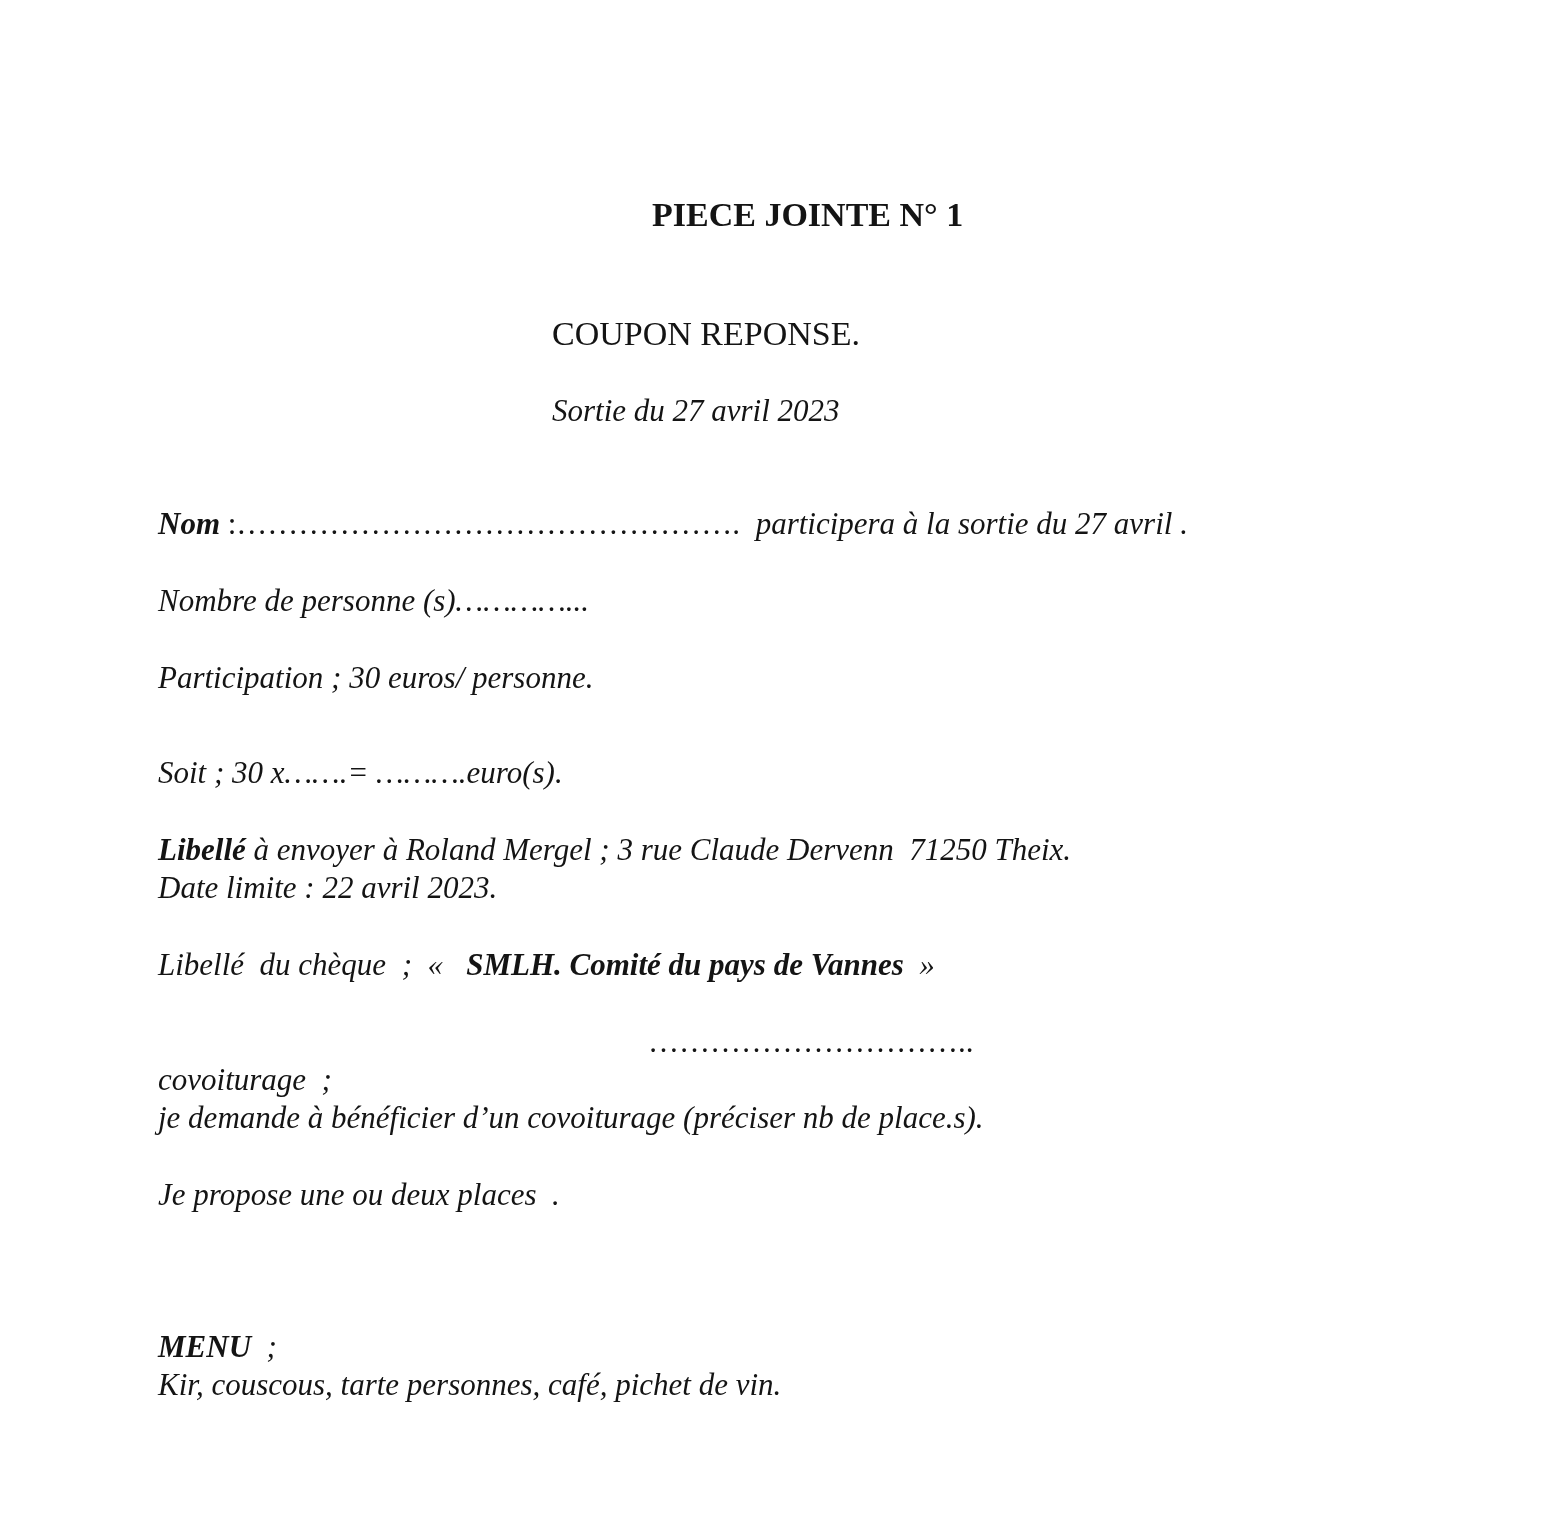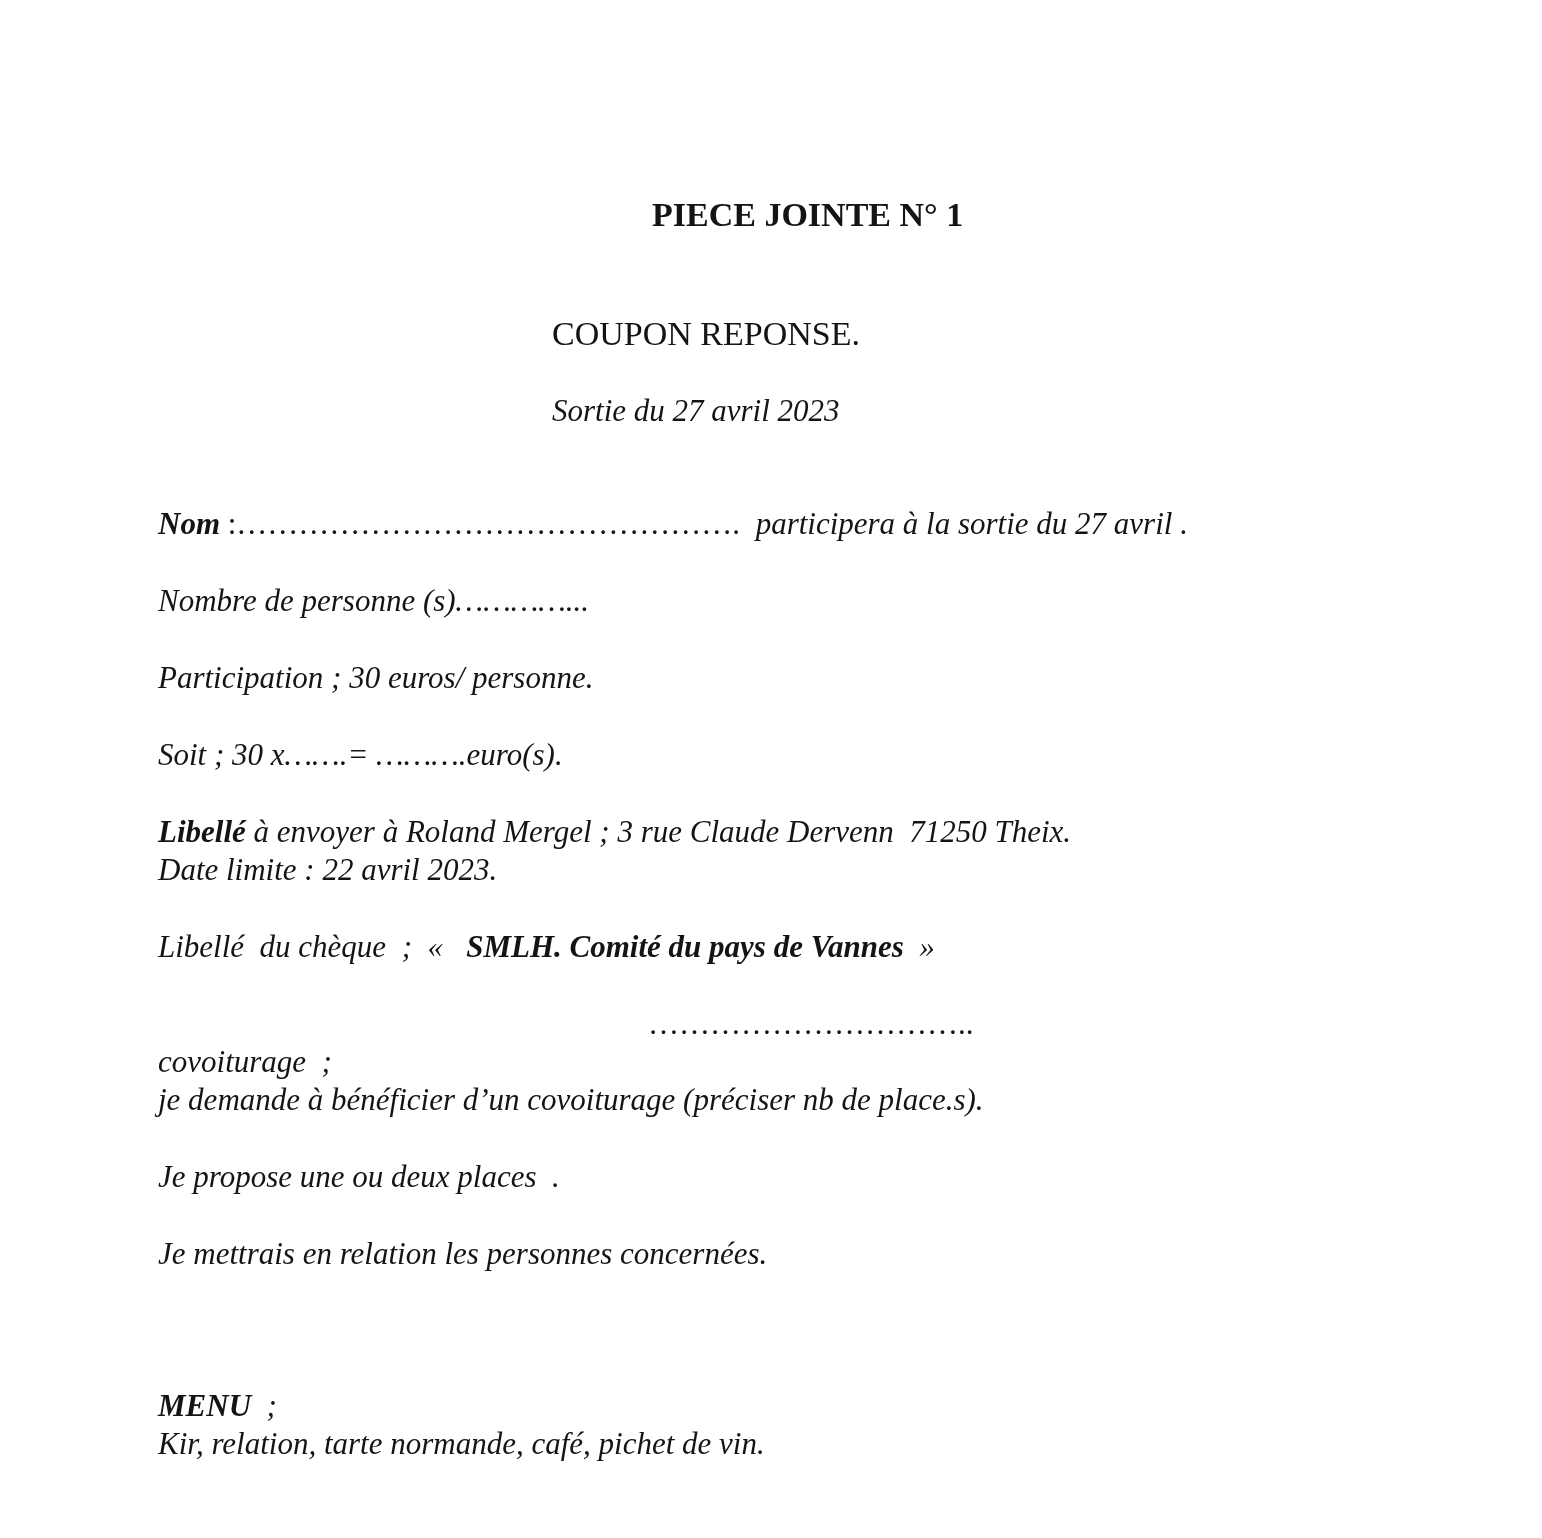--- a/index.html
+++ b/index.html
@@ -41,21 +41,21 @@
     font-weight: normal;
     font-size: 34px;
     line-height: 38px;
     margin-left: 552px;
     margin-top: 81px;
   }
   .event-line   { margin-left: 552px; margin-top: 39px; }
   .nom-line     { margin-top: 75px; }
   .nombre-line  { margin-top: 39px; }
   .participation-line { margin-top: 39px; }
-  .soit-line    { margin-top: 39px; }
+  .soit-line    { margin-top: 57px; }
   .cheque-line  { margin-top: 39px; }
   .date-line    { margin-top: 0; }
   .libelle-line { margin-top: 39px; }
   .dotted-line  { margin-top: 39px; margin-left: 648px; font-style: normal; }
   .covoiturage-line { margin-top: 0; }
   .demande-line { margin-top: 0; }
   .propose-line { margin-top: 39px; }
   .mettrais-line { margin-top: 39px; }
   .menu-line    { margin-top: 114px; }
   .kir-line     { margin-top: 0; }
@@ -86,19 +86,18 @@
   <div class="line libelle-line"><span>Libellé  du chèque  ;  «   </span><span class="bold">SMLH. Comité du pays de Vannes</span><span>  »</span></div>
 
   <div class="line dotted-line">…………………………..</div>
 
   <div class="line covoiturage-line">covoiturage  ;</div>
 
   <div class="line demande-line">je demande à bénéficier d’un covoiturage (préciser nb de place.s).</div>
 
   <div class="line propose-line">Je propose une ou deux places  .</div>
 
-  <div class="line mettrais-line">Je mettrais en relation les personnes concernées.</div>
 
   <div class="line menu-line"><span class="bold">MENU</span><span>  ;</span></div>
 
-  <div class="line kir-line">Kir, relation, tarte normande, café, pichet de vin.</div>
+  <div class="line kir-line">Kir, couscous, tarte personnes, café, pichet de vin.</div>
 
 </div>
 
 </body></html>

